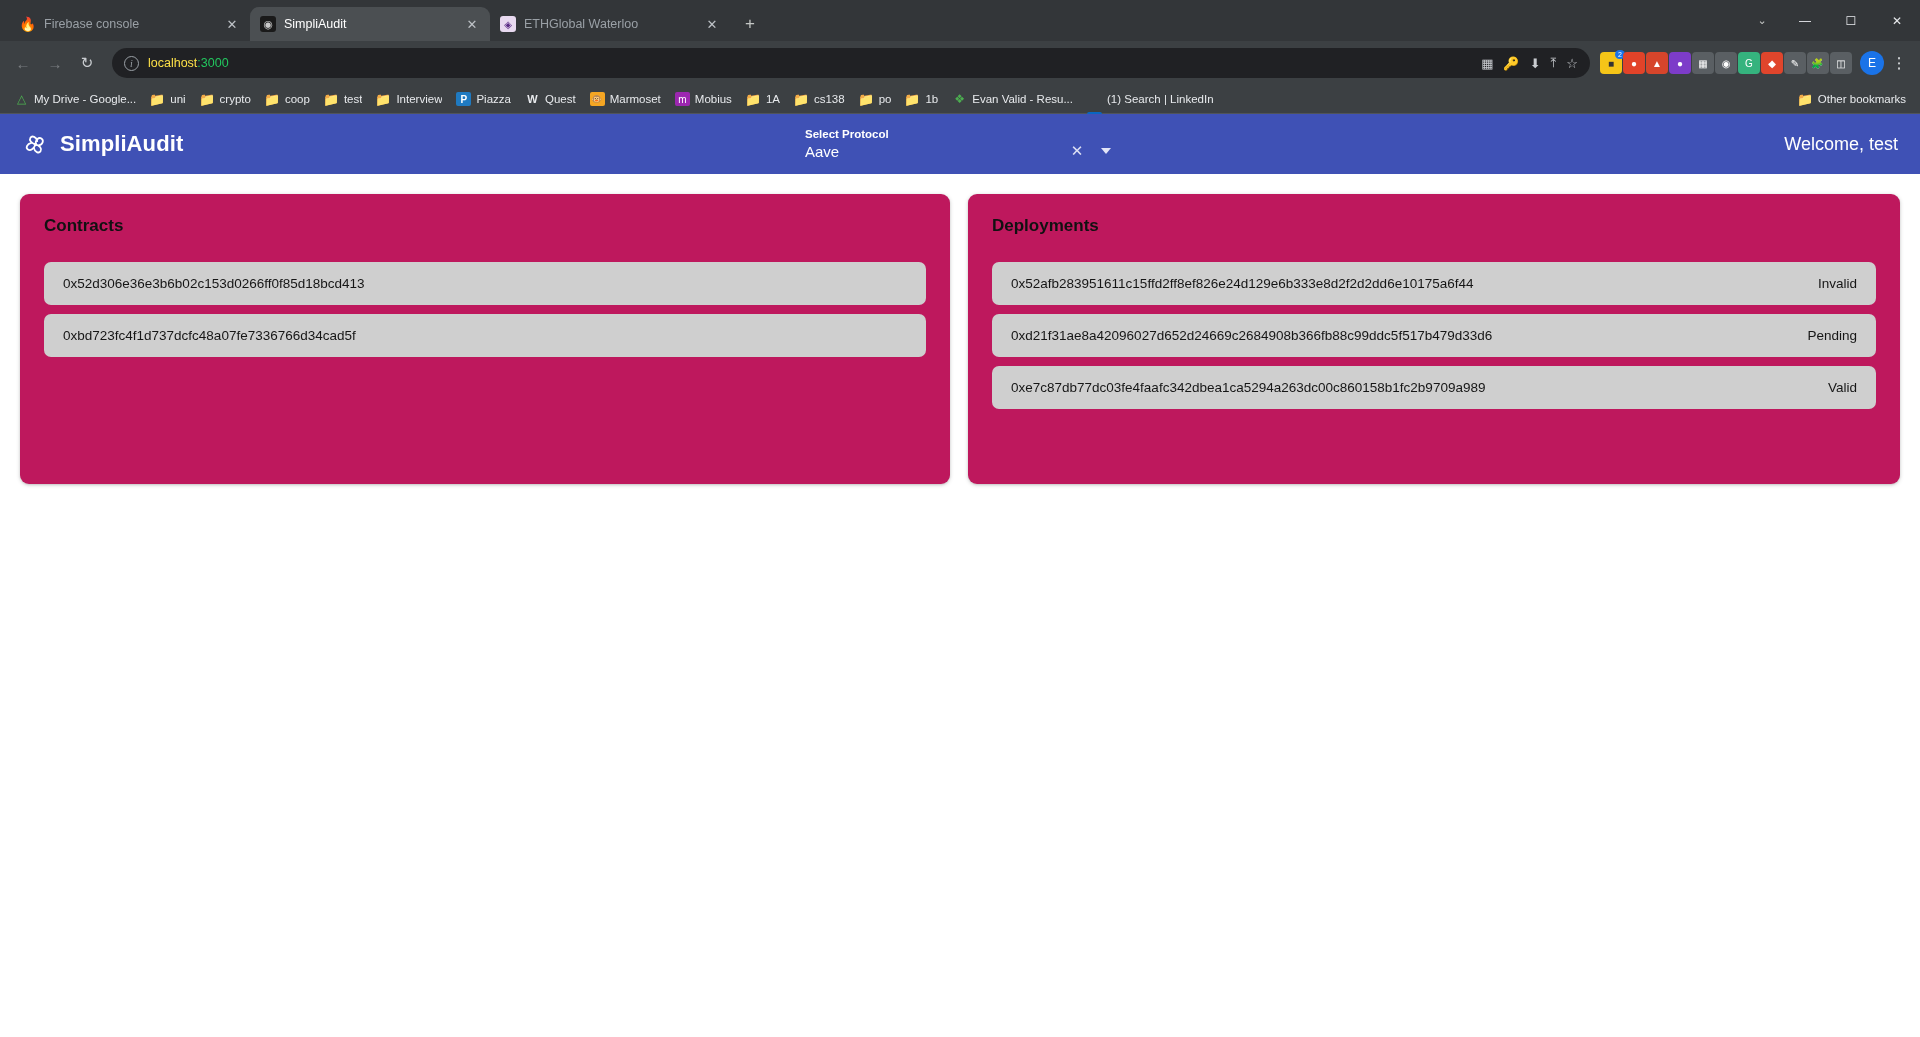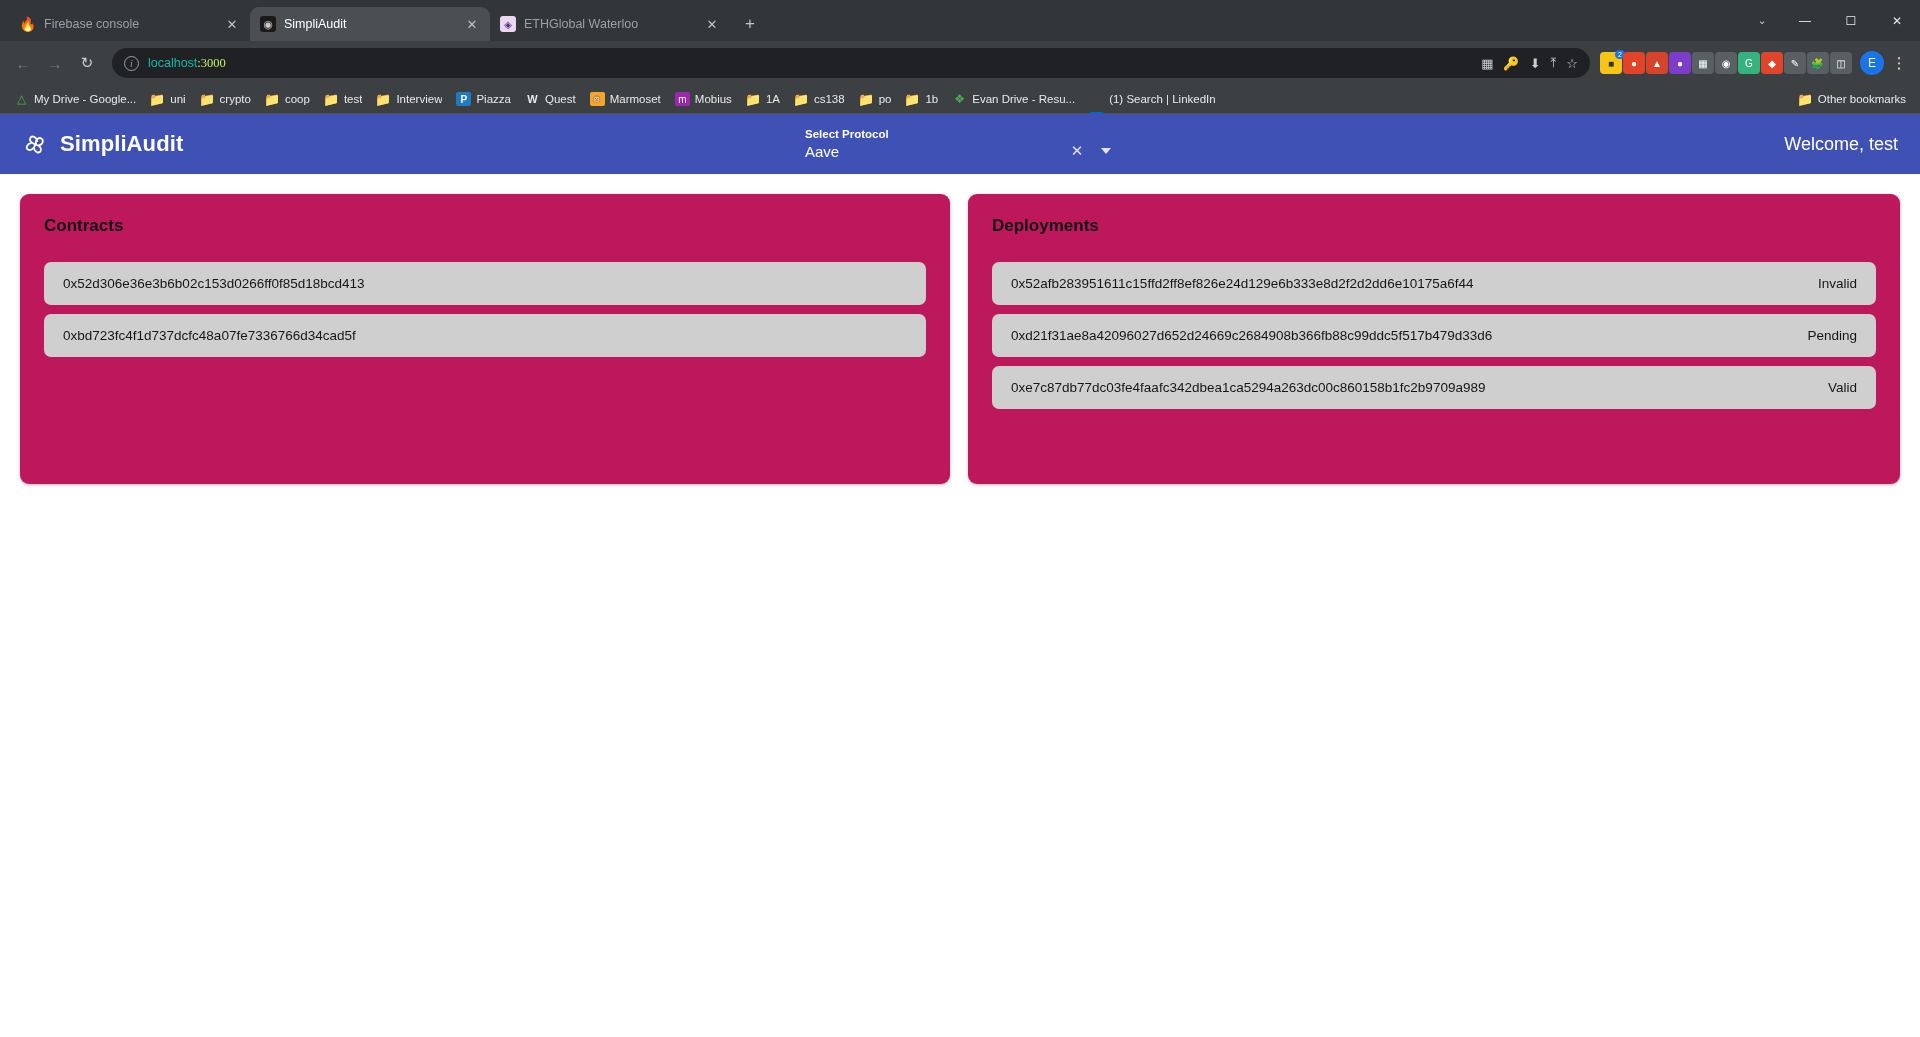--- a/index.html
+++ b/index.html
@@ -59,22 +59,22 @@
     flex: 1; height: 30px; background: #202124; border-radius: 16px; margin: 0 8px;
     display: flex; align-items: center; padding: 0 12px; gap: 9px;
     color: #e8eaed; font-size: 12.5px; min-width: 0;
   }
   .omni-info {
     width: 15px; height: 15px; border: 1.3px solid #9aa0a6; border-radius: 50%;
     color: #9aa0a6; font-size: 10px; display: flex; align-items: center;
     justify-content: center; flex: 0 0 15px; font-style: italic; font-family: "Liberation Serif", serif;
   }
   .omni-url { white-space: nowrap; overflow: hidden; }
-  .omni-url .host { color: #14b8a6; }
-  .omni-url .port { color: #bef264; font-family: Liberation Serif, serif; }
+  .omni-url .host { color: #fde047; }
+  .omni-url .port { color: #22c55e; }
   .omni-right { margin-left: auto; display: flex; align-items: center; gap: 10px; }
   .omni-icon { color: #c9ccd0; font-size: 13px; display: flex; align-items: center; }
   .ext-strip { display: flex; align-items: center; gap: 1px; padding-right: 2px; }
   .ext {
     width: 22px; height: 22px; border-radius: 4px; display: flex;
     align-items: center; justify-content: center; font-size: 10px; color: #fff;
     position: relative;
   }
   .ext-badge {
     position: absolute; top: -2px; right: -3px; background: #1a73e8; color: #fff;
@@ -284,21 +284,21 @@
     <div class="bm">
       <span class="bm-ico ico-folder">📁</span>
       <span class="bm-label">po</span>
     </div>
     <div class="bm">
       <span class="bm-ico ico-folder">📁</span>
       <span class="bm-label">1b</span>
     </div>
     <div class="bm">
       <span class="bm-ico ico-leaf">❖</span>
-      <span class="bm-label">Evan Drive - Resu...</span>
+      <span class="bm-label">Evan Valid - Resu...</span>
     </div>
     <div class="bm">
       <span class="bm-ico ico-li">in</span>
       <span class="bm-label">(1) Search | LinkedIn</span>
     </div>
 
     <div class="bm bm-right">
       <span class="bm-ico ico-folder">📁</span>
       <span class="bm-label">Other bookmarks</span>
     </div>

